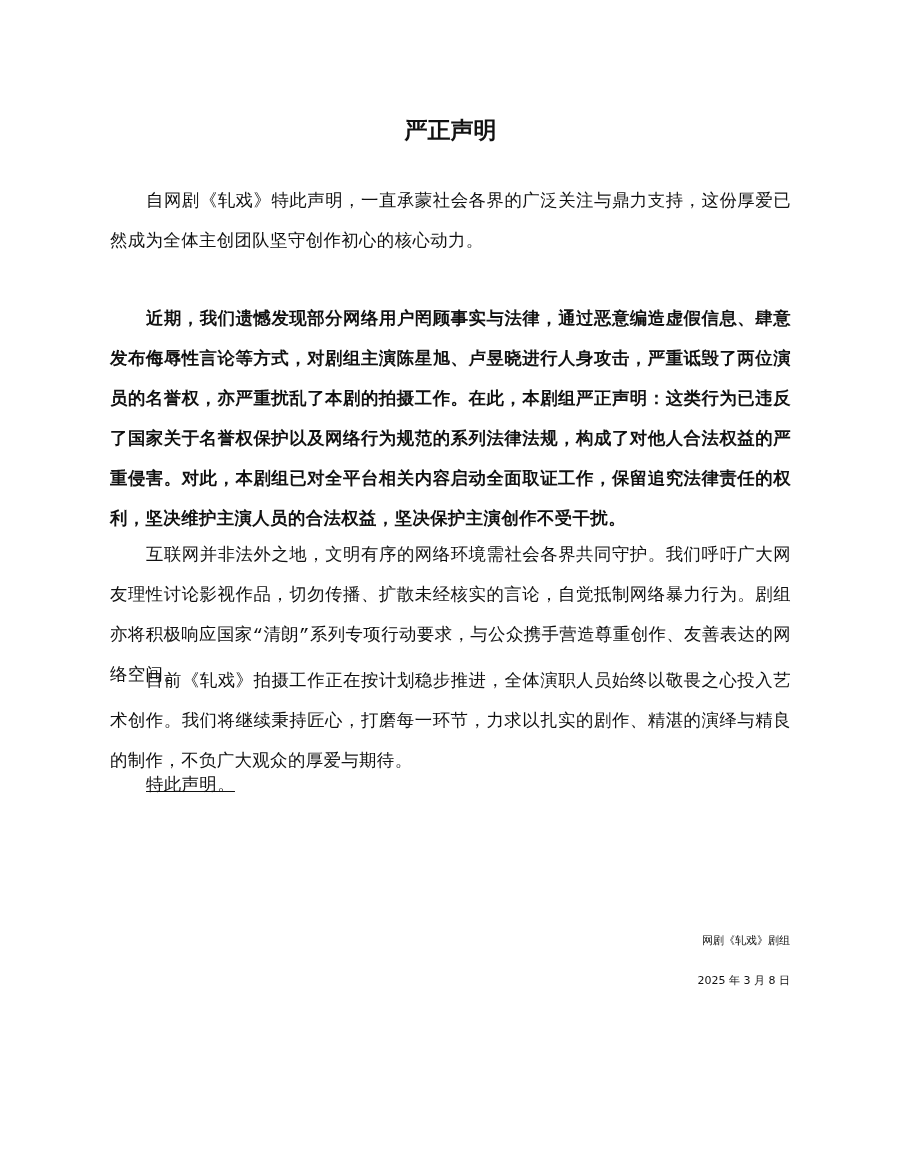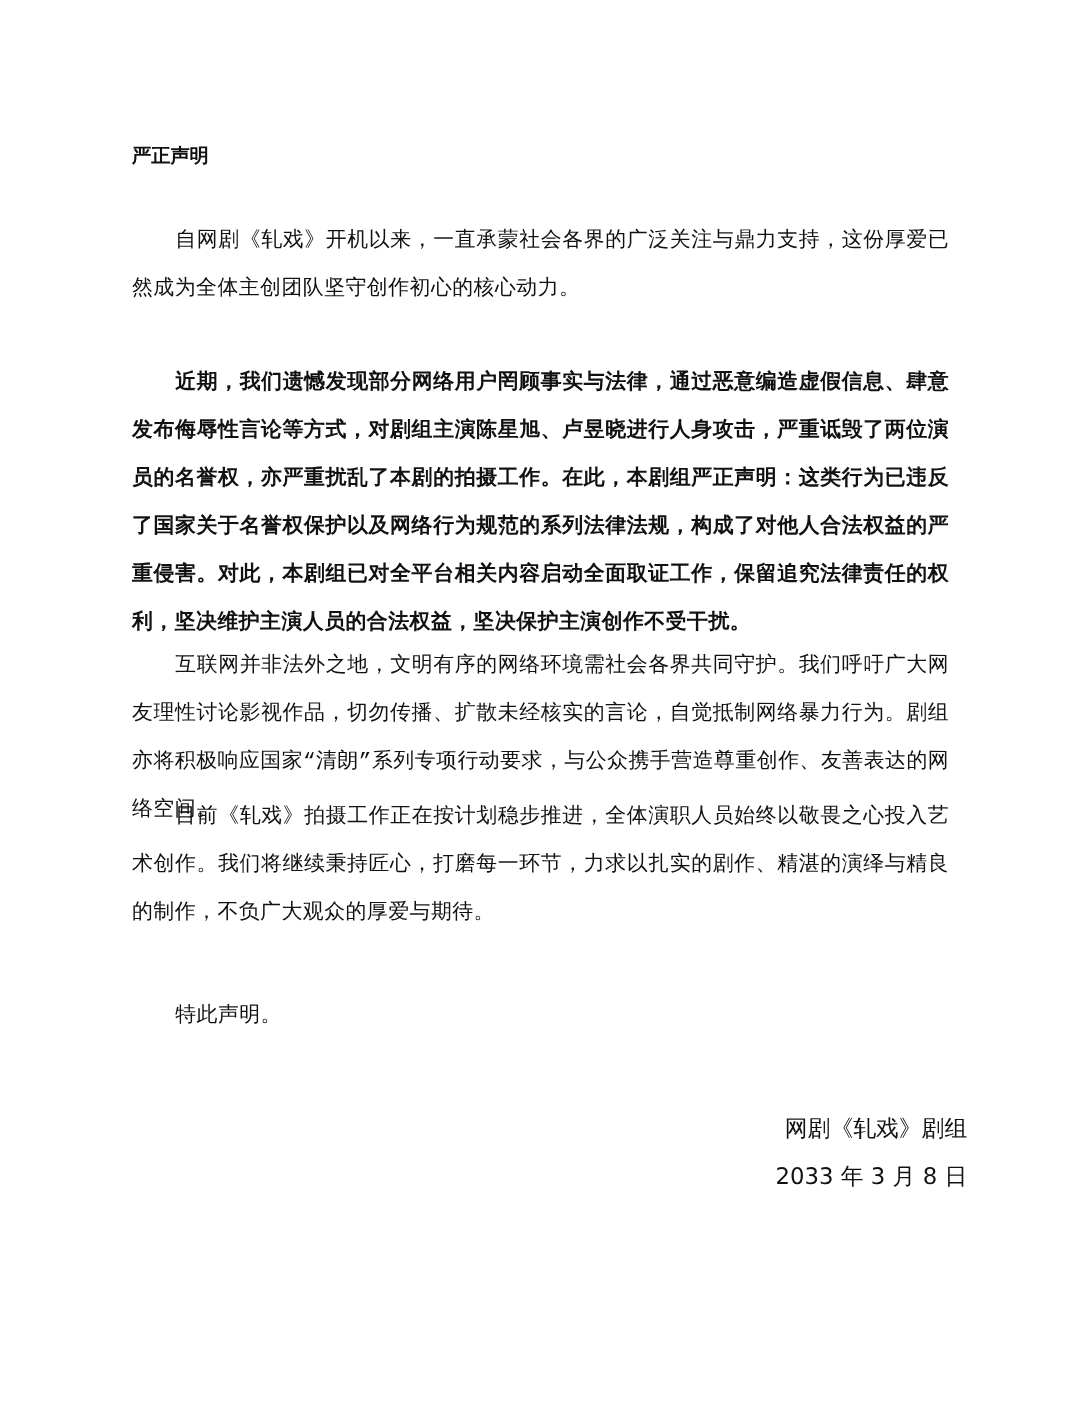--- a/index.html
+++ b/index.html
@@ -19,22 +19,22 @@
       position: absolute;
       left: 110px;
       top: 0;
       width: 681px;
     }
     .title {
       position: absolute;
       left: 0;
       top: 113px;
       width: 681px;
-      text-align: left;
-      font-size: 16px;
+      text-align: center;
+      font-size: 23px;
       font-weight: bold;
       line-height: 34px;
       letter-spacing: 0px;
       font-family: "DejaVu Sans", "Liberation Sans", sans-serif;
     }
     .para {
       position: absolute;
       left: 0;
       width: 681px;
       font-size: 17.4px;
@@ -43,40 +43,40 @@
       text-align: justify;
       text-align-last: left;
       letter-spacing: 0.4px;
       margin: 0;
       word-break: break-all;
     }
     .p1 { top: 180px; }
     .p2 { top: 298px; font-weight: bold; }
     .p3 { top: 536px; font-family: Liberation Mono, monospace; }
     .p4 { top: 662px; font-family: Liberation Mono, monospace; }
-    .p5 { top: 826px; }
+    .p5 { top: 764px; text-decoration: underline; }
     .sign {
       position: absolute;
-      right: 94px;
-      font-size: 19px;
+      right: 110px;
+      font-size: 11px;
       line-height: 30px;
       text-align: right;
       font-family: "DejaVu Sans", "Liberation Sans", sans-serif;
       white-space: nowrap;
     }
     .sign-org { top: 926px; }
     .sign-date { top: 966px; }
   </style>
 </head>
 <body>
 
 <div class="page">
   <div class="title">严正声明</div>
 
-  <p class="para p1">自网剧《轧戏》开机以来，一直承蒙社会各界的广泛关注与鼎力支持，这份厚爱已然成为全体主创团队坚守创作初心的核心动力。</p>
+  <p class="para p1">自网剧《轧戏》特此声明，一直承蒙社会各界的广泛关注与鼎力支持，这份厚爱已然成为全体主创团队坚守创作初心的核心动力。</p>
   <p class="para p2">近期，我们遗憾发现部分网络用户罔顾事实与法律，通过恶意编造虚假信息、肆意发布侮辱性言论等方式，对剧组主演陈星旭、卢昱晓进行人身攻击，严重诋毁了两位演员的名誉权，亦严重扰乱了本剧的拍摄工作。在此，本剧组严正声明：这类行为已违反了国家关于名誉权保护以及网络行为规范的系列法律法规，构成了对他人合法权益的严重侵害。对此，本剧组已对全平台相关内容启动全面取证工作，保留追究法律责任的权利，坚决维护主演人员的合法权益，坚决保护主演创作不受干扰。</p>
   <p class="para p3">互联网并非法外之地，文明有序的网络环境需社会各界共同守护。我们呼吁广大网友理性讨论影视作品，切勿传播、扩散未经核实的言论，自觉抵制网络暴力行为。剧组亦将积极响应国家“清朗”系列专项行动要求，与公众携手营造尊重创作、友善表达的网络空间。</p>
   <p class="para p4">目前《轧戏》拍摄工作正在按计划稳步推进，全体演职人员始终以敬畏之心投入艺术创作。我们将继续秉持匠心，打磨每一环节，力求以扎实的剧作、精湛的演绎与精良的制作，不负广大观众的厚爱与期待。</p>
   <p class="para p5">特此声明。</p>
 </div>
 
 <div class="sign sign-org">网剧《轧戏》剧组</div>
-<div class="sign sign-date">2033 年 3 月 8 日</div>
+<div class="sign sign-date">2025 年 3 月 8 日</div>
 
 </body></html>

